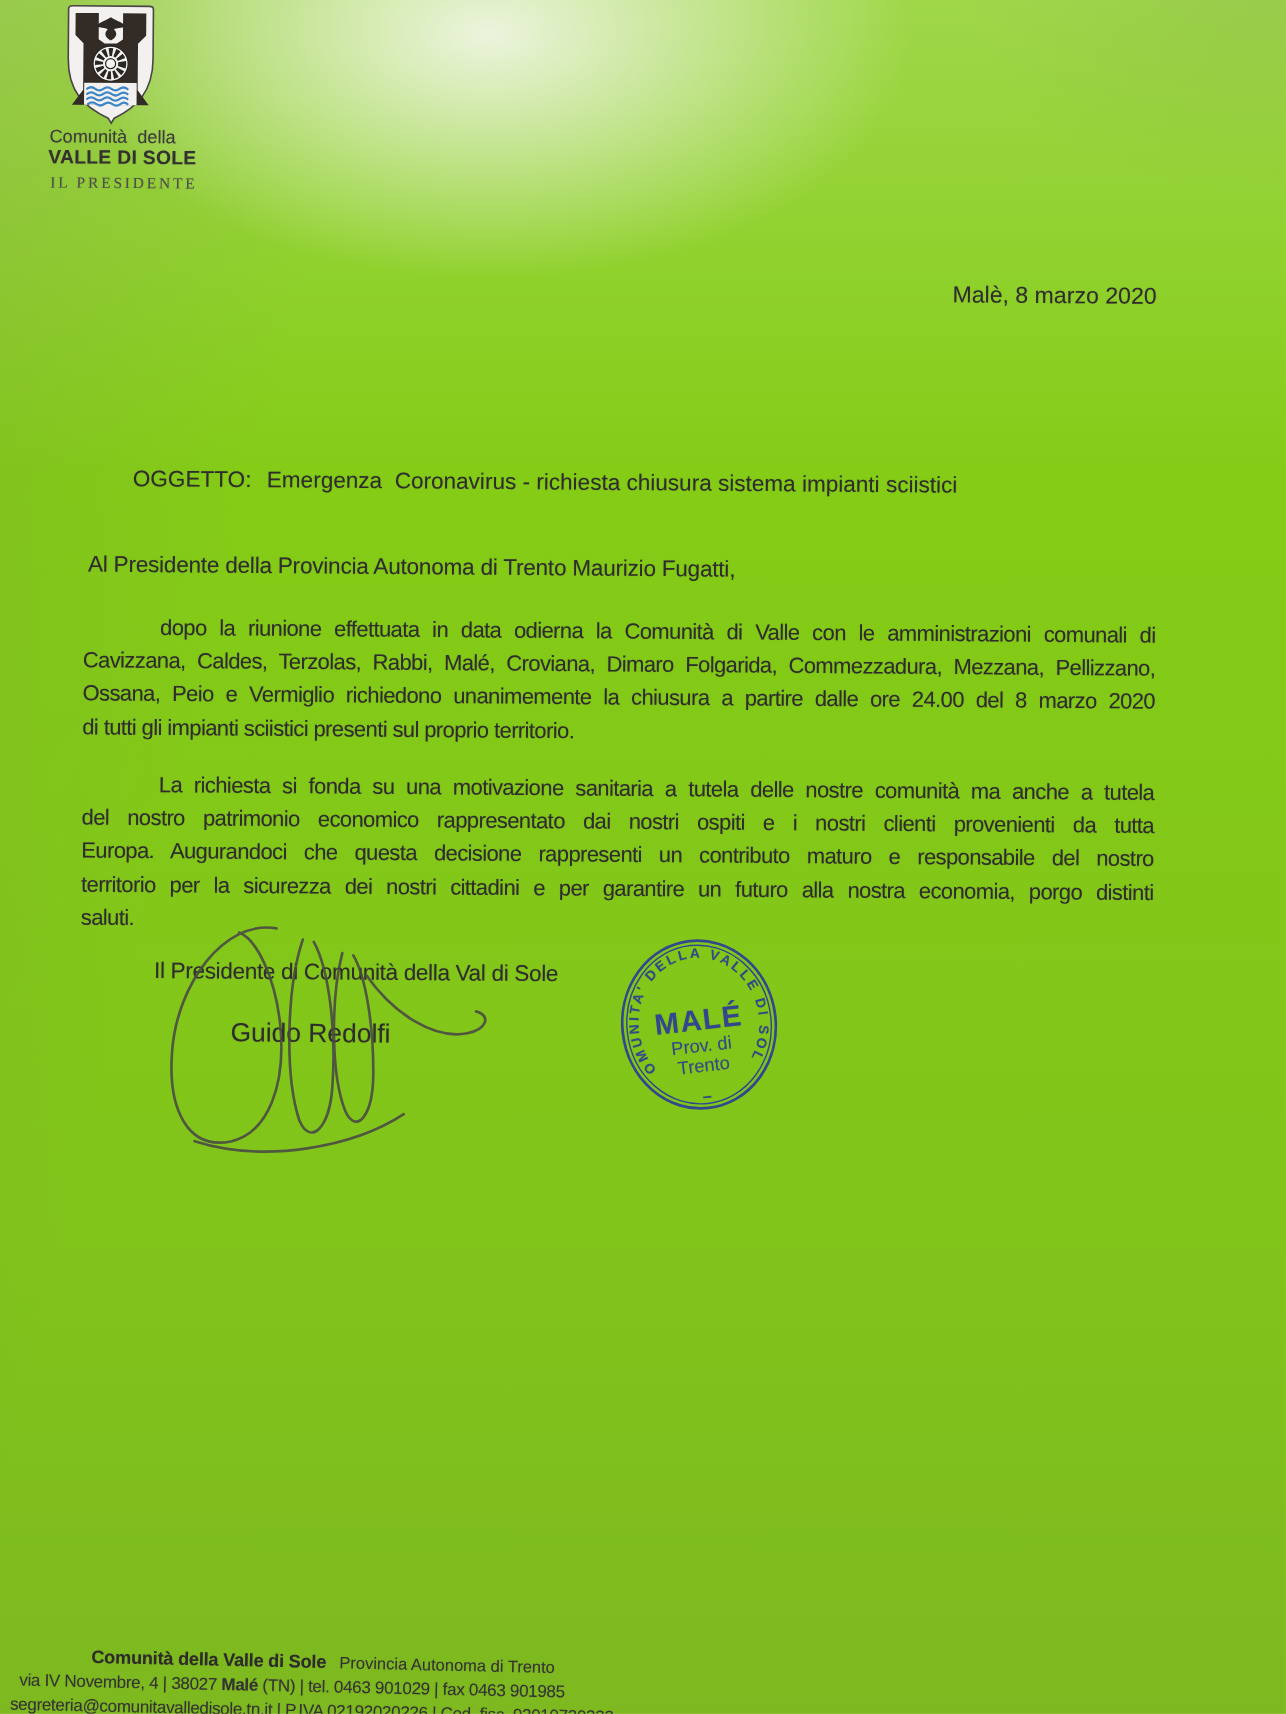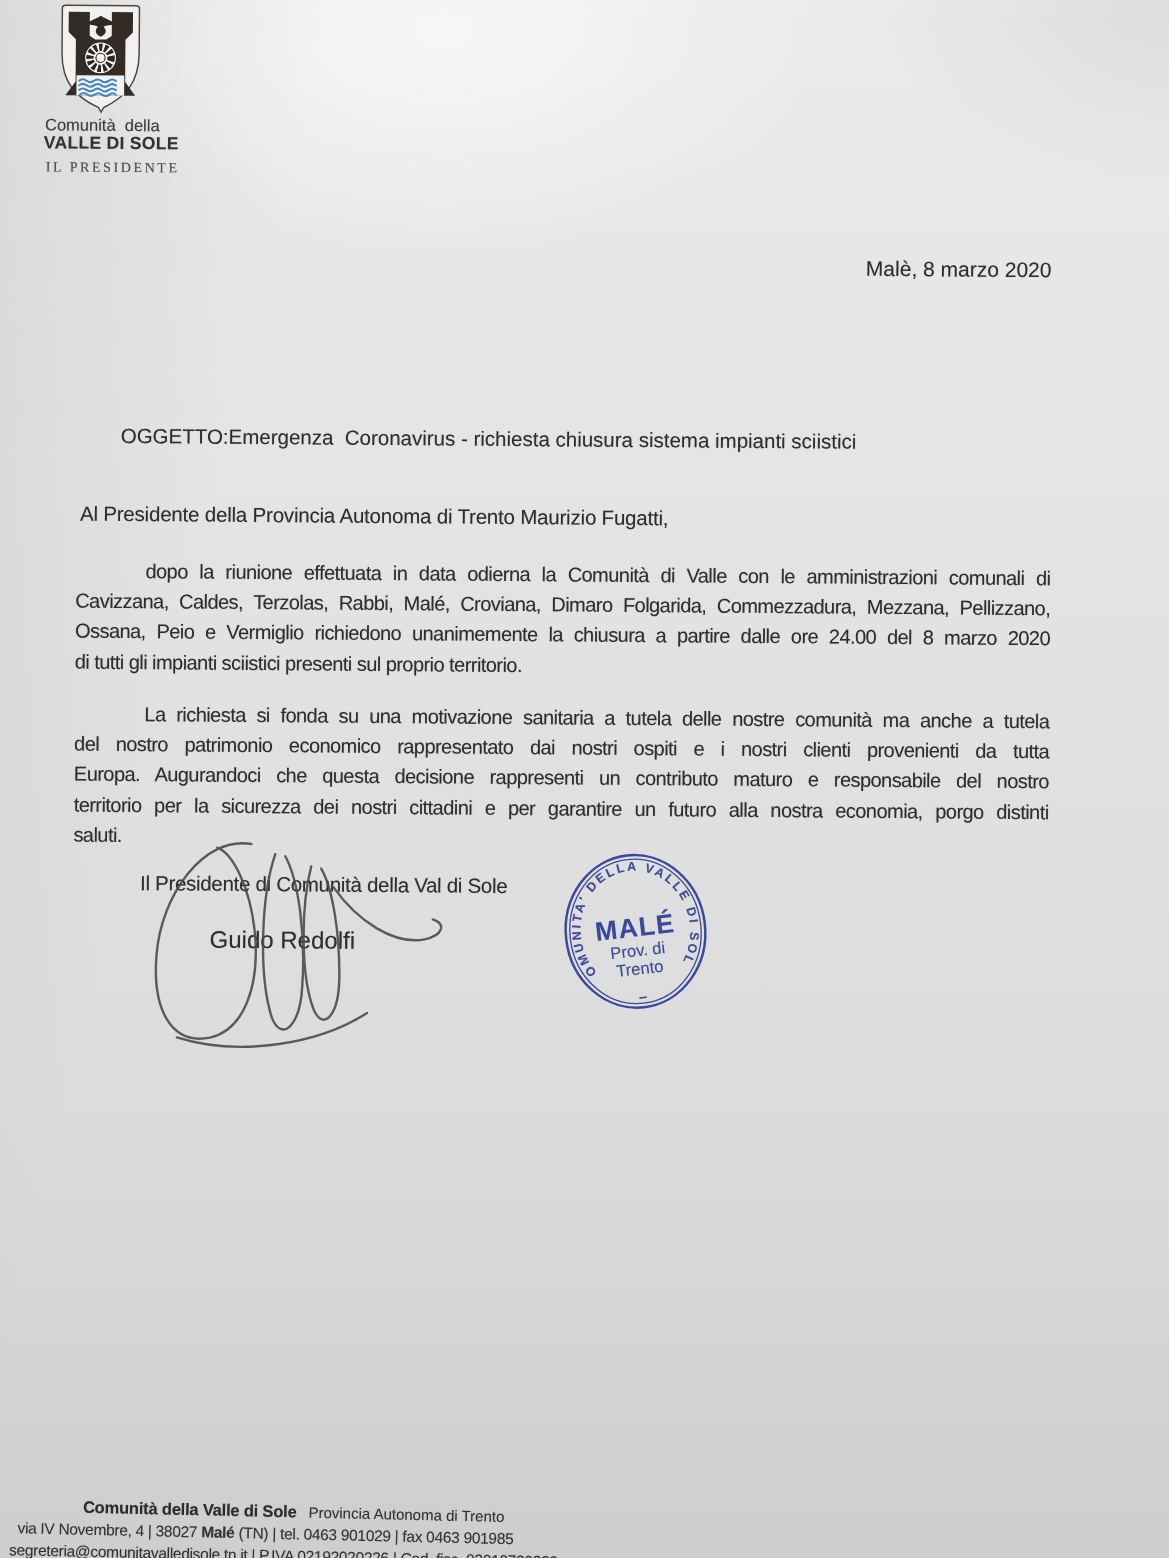--- a/index.html
+++ b/index.html
@@ -1,38 +1,38 @@
 <!DOCTYPE html>
 <html><head>
 <meta charset="utf-8">
 <style>
   html,body{margin:0;padding:0;}
   body{width:1169px;height:1558px;overflow:hidden;background:#c9c7c6;}
   .page{position:absolute;inset:0;width:1169px;height:1558px;overflow:hidden;
-        background:#e5e5e5;font-family:"Liberation Sans",sans-serif;}
+        background:#84cc16;font-family:"Liberation Sans",sans-serif;}
   .sheen{position:absolute;inset:0;pointer-events:none;
     background:
       radial-gradient(620px 360px at 38% 2%, rgba(250,249,248,0.85), rgba(250,249,248,0) 62%),
       radial-gradient(420px 260px at 100% 0%, rgba(105,101,99,0.10), rgba(105,101,99,0) 70%),
       linear-gradient(104deg, rgba(110,106,103,0.12) 0%, rgba(110,106,103,0) 22%),
       linear-gradient(to bottom, rgba(255,255,255,0.22) 0%, rgba(255,255,255,0) 28%, rgba(96,92,89,0.07) 72%, rgba(88,84,81,0.16) 100%);}
   .content{position:absolute;inset:0;transform:rotate(0.45deg);transform-origin:0 0;
            color:#2e2d2c;text-shadow:0 0 1px rgba(62,60,58,0.35);}
 
   
   .lh-logo{position:absolute;left:55px;top:2px;}
   .org1{position:absolute;left:46px;top:115px;font-size:16.5px;color:#3d3c3b;white-space:pre;}
   .org2{position:absolute;left:45px;top:132px;font-size:17.5px;font-weight:bold;color:#32312f;letter-spacing:0.3px;white-space:pre;}
   .role{position:absolute;left:47px;top:159px;font-family:"Liberation Serif",serif;font-size:14px;
         letter-spacing:2.6px;color:#504e4c;white-space:pre;}
 
   .date{position:absolute;left:868px;top:250px;font-size:21px;white-space:pre;}
 
   .subject{position:absolute;left:90px;top:399px;font-size:20.5px;white-space:pre;}
-  .subject-label{}
+  .subject-label{margin-right:14px;}
 
   .recipient{position:absolute;left:84px;top:501px;font-size:20.5px;letter-spacing:-0.2px;white-space:pre;}
 
   .para{position:absolute;left:80px;width:975px;font-size:20px;letter-spacing:-0.55px;}
   .para .line{height:30.2px;line-height:30.2px;text-align:justify;text-align-last:justify;}
   .para .line.indent{text-indent:70px;}
   .para .line.last{text-align-last:left;}
   .para1{top:555px;}
   .para2{top:698px;}
 

